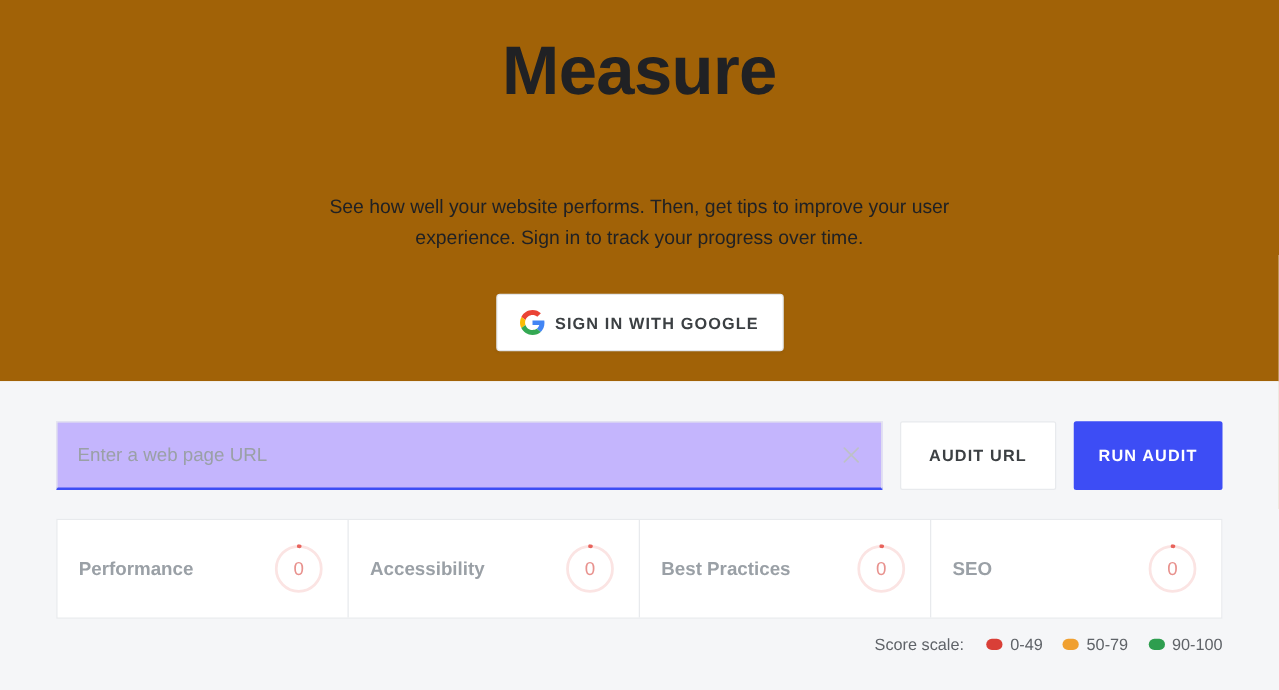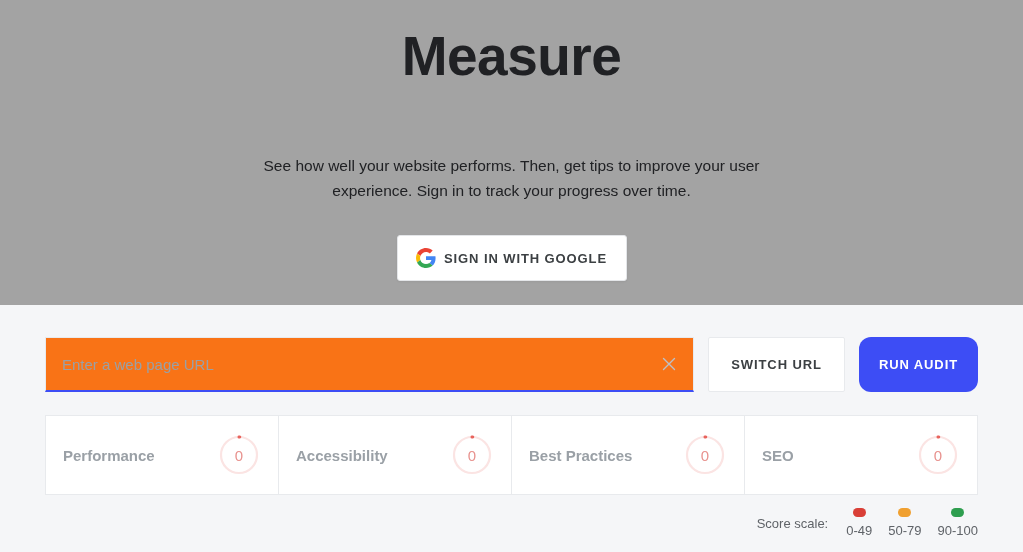--- a/index.html
+++ b/index.html
@@ -13,21 +13,21 @@
   body {
     font-family: "Liberation Sans", sans-serif;
     background: #ffffff;
     color: #202124;
     -webkit-font-smoothing: antialiased;
   }
 
   
   .hero {
     height: 305px;
-    background: #a3a3a3;
+    background: #a16207;
     display: flex;
     flex-direction: column;
     align-items: center;
     padding-top: 24px;
   }
 
   .page-title {
     font-size: 55px;
     font-weight: 700;
     letter-spacing: -0.5px;
@@ -81,21 +81,21 @@
     display: flex;
     align-items: flex-start;
     padding-top: 32px;
     gap: 14px;
   }
 
   .url-field {
     position: relative;
     flex: 1;
     height: 55px;
-    background: #f97316;
+    background: #c4b5fd;
     border: 1px solid #e8eaed;
     border-bottom: 2px solid #3d4df5;
     display: flex;
     align-items: center;
     padding: 0 44px 0 16px;
   }
 
   .url-input {
     border: 0;
     outline: 0;
@@ -131,21 +131,21 @@
     color: #3c4043;
     cursor: pointer;
   }
 
   .btn-run {
     height: 55px;
     min-width: 113px;
     padding: 0 20px;
     background: #3d4df5;
     border: 0;
-    border-radius: 12px;
+    border-radius: 2px;
     font-family: "Liberation Sans", sans-serif;
     font-size: 13px;
     font-weight: 700;
     letter-spacing: 0.9px;
     color: #ffffff;
     cursor: pointer;
   }
 
   
   .cards {
@@ -196,21 +196,20 @@
     color: #5f6368;
   }
 
   .legend-label { margin-right: 2px; }
 
   .legend-item {
     display: flex;
     align-items: center;
     gap: 6px;
     margin-left: 9px;
-    flex-direction: column;
   }
 
   .dot {
     width: 13px;
     height: 9px;
     border-radius: 5px;
     display: block;
   }
 </style>
 </head>
@@ -242,21 +241,21 @@
 
     <div class="url-field" style="border-bottom-color: rgb(61, 77, 245);">
       <input class="url-input" type="text" placeholder="Enter a web page URL" style="">
       <span class="clear-icon">
         <svg viewBox="0 0 20 20" width="20" height="20" aria-hidden="true">
           <path d="M4.5 4.5 L15.5 15.5 M15.5 4.5 L4.5 15.5" stroke="#bdc1c6" stroke-width="1.4" fill="none" stroke-linecap="round"></path>
         </svg>
       </span>
     </div>
 
-    <button class="btn-switch">SWITCH URL</button>
+    <button class="btn-switch">AUDIT URL</button>
 
     <button class="btn-run" style="background: rgb(61, 77, 245);">RUN AUDIT</button>
 
   </div>
 
   <div class="cards">
 
     <div class="card">
       <span class="card-label">Performance</span>
       <span class="gauge">

